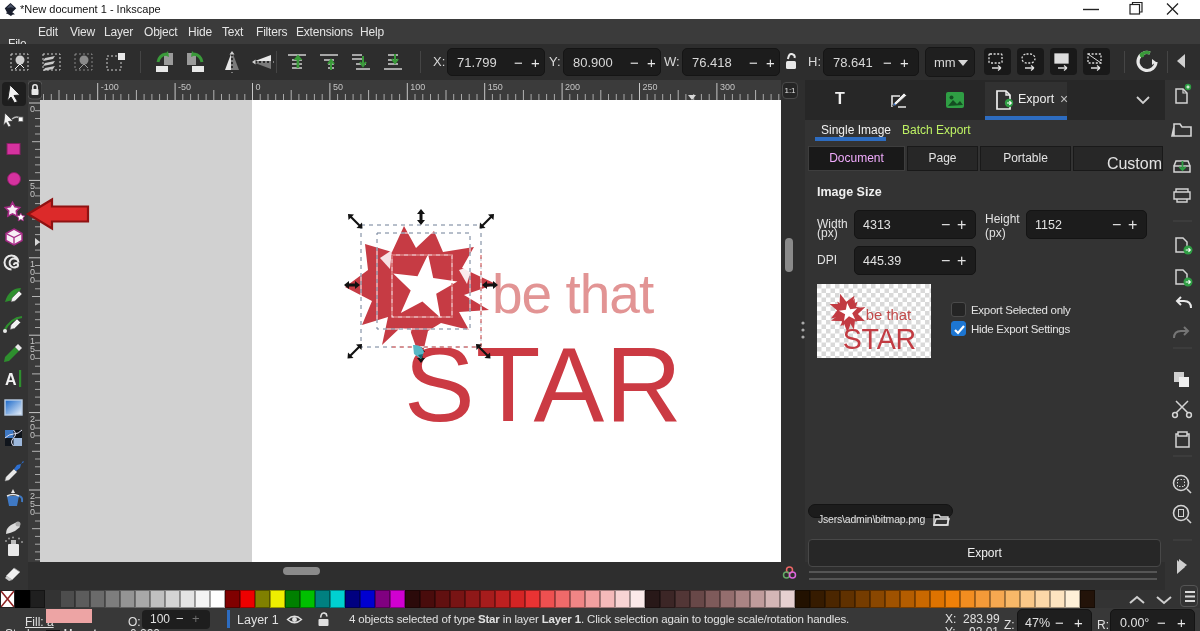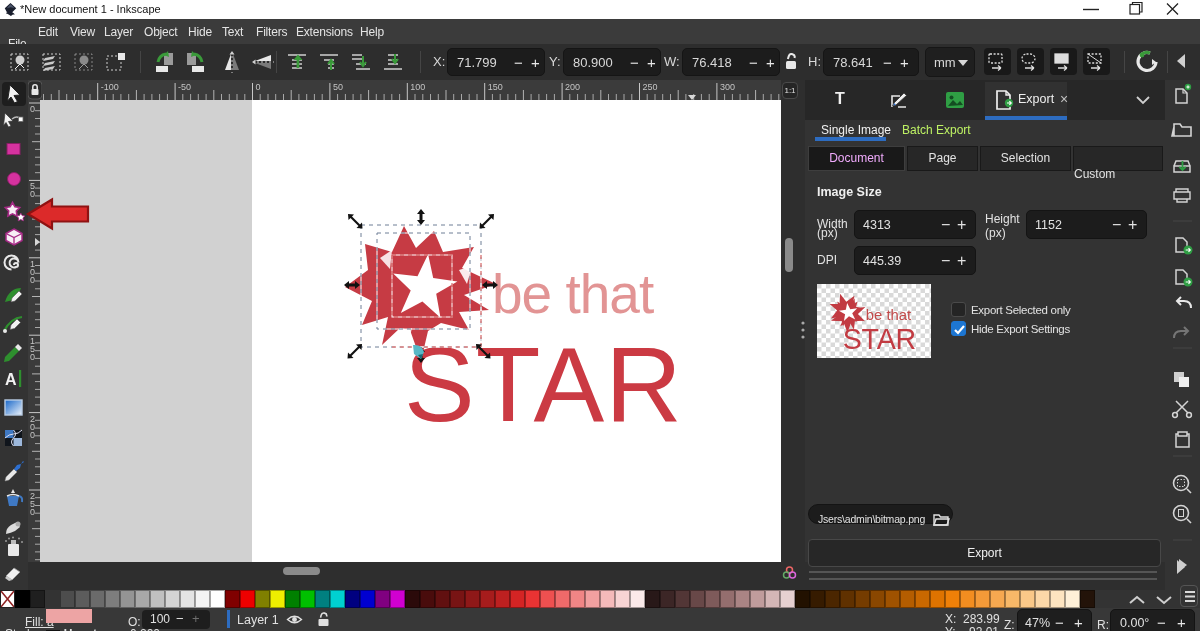--- a/index.html
+++ b/index.html
@@ -371,24 +371,24 @@
   <div class="abs" style="left:10px;top:57px;width:71px;height:4px;background:#2d6cc0;"></div>
   <span class="abs" style="left:97px;top:43px;font-size:12px;color:#bef264;">Batch Export</span>
 
   <div class="abs" style="left:3px;top:66px;width:97px;height:25px;background:#191919;border:1px solid #3e3e3e;">
       <span style="display:block;text-align:center;margin-top:4px;font-size:12px;color:#f0abfc;">Document</span>
     </div>
   <div class="abs" style="left:102px;top:66px;width:71px;height:25px;background:#272727;border:1px solid #191919;">
       <span style="display:block;text-align:center;margin-top:4px;font-size:12px;">Page</span>
     </div>
   <div class="abs" style="left:175px;top:66px;width:91px;height:25px;background:#272727;border:1px solid #191919;">
-      <span style="display:block;text-align:center;margin-top:4px;font-size:12px;">Selection</span>
+      <span style="display:block;text-align:center;margin-top:4px;font-size:12px;">Portable</span>
     </div>
   <div class="abs" style="left:268px;top:66px;width:90px;height:25px;background:#272727;border:1px solid #191919;">
-      <span style="display:block;text-align:left;margin-top:20px;font-size:12px;">Custom</span>
+      <span style="display:block;text-align:right;margin-top:8px;font-size:16px;">Custom</span>
     </div>
 
   <span class="abs" style="left:12px;top:105px;font-size:12.5px;font-weight:bold;color:#f0f0f0;">Image Size</span>
   <span class="abs" style="left:12px;top:137px;font-size:12px;">Width</span>
   <span class="abs" style="left:12px;top:146px;font-size:12px;">(px)</span>
   <div class="abs" style="left:49px;top:130px;width:122px;height:29px;background:#1c1c1c;border:1px solid #141414;border-radius:5px;">
     <span class="abs" style="left:8px;top:7px;font-size:12.5px;">4313</span>
     <span class="abs" style="left:86px;top:5px;font-size:16px;">−</span>
     <span class="abs" style="left:102px;top:5px;font-size:16px;">+</span>
   </div>
@@ -429,21 +429,21 @@
 
   <div class="abs" style="left:146px;top:222px;width:15px;height:15px;background:#242424;border:1.5px solid #4a4a4a;border-radius:3px;"></div>
   <span class="abs" style="left:166px;top:224px;font-size:11.5px;letter-spacing:-0.3px;">Export Selected only</span>
   <div class="abs" style="left:146px;top:241px;width:15px;height:15px;background:#1d76d2;border:1.5px solid #1d76d2;border-radius:3px;">
     <svg width="15" height="15">
         <path d="M3 8 l3 3 6-7" stroke="#fff" stroke-width="2.2" fill="none"></path>
       </svg>
   </div>
   <span class="abs" style="left:166px;top:243px;font-size:11.5px;letter-spacing:-0.3px;">Hide Export Settings</span>
 
-  <div class="abs" style="left:3px;top:424px;width:145px;height:20px;background:#1c1c1c;border:1px solid #141414;border-radius:13px;text-align:center;">
+  <div class="abs" style="left:3px;top:424px;width:145px;height:14px;background:#1c1c1c;border:1px solid #141414;border-radius:13px;text-align:center;">
     <span class="abs" style="left:9px;top:8px;font-size:10.5px;letter-spacing:-0.2px;white-space:nowrap;">Jsers\admin\bitmap.png</span>
     <svg class="abs" style="left:124px;top:7px;" width="17" height="15" viewBox="0 0 17 15">
       <path d="M1 3 h5 l1.5 2 H15 v8 H1z" fill="none" stroke="#e0e0e0" stroke-width="1.4"></path>
       <path d="M3 7 h13 l-2 6 H1z" fill="none" stroke="#e0e0e0" stroke-width="1.4"></path>
     </svg>
   </div>
 
   <div class="abs" style="left:3px;top:459px;width:353px;height:28px;background:#272727;border:1px solid #484848;border-radius:4px;">
     <span style="display:block;text-align:center;margin-top:6px;font-size:12px;color:#f0f0f0;">Export</span>
   </div>
@@ -616,20 +616,21 @@
   <div class="abs" style="left:227px;top:2px;width:3px;height:18px;background:#2d6cc0;"></div>
   <span class="abs" style="left:237px;top:5px;font-size:12.5px;">Layer 1</span>
   <svg class="abs" style="left:286px;top:5px;" width="17" height="13" viewBox="0 0 17 13">
     <path d="M1.5 6.5 Q8.5 0 15.5 6.5 Q8.5 13 1.5 6.5 z" fill="none" stroke="#e0e0e0" stroke-width="1.4"></path>
     <circle cx="8.5" cy="6.5" r="2.4" fill="#e0e0e0"></circle>
   </svg>
   <svg class="abs" style="left:317px;top:4px;" width="13" height="15" viewBox="0 0 13 15">
     <rect x="1.5" y="7" width="10" height="7" rx="1" fill="#e0e0e0"></rect>
     <path d="M4 7 V4.5 a2.8 2.8 0 0 1 5.6 0" fill="none" stroke="#e0e0e0" stroke-width="1.6" transform="rotate(14 9.6 4.5)"></path>
   </svg>
+  <span class="abs" style="left:349px;top:5px;font-size:11.5px;letter-spacing:-0.15px;">4 objects selected of type <b>Star</b> in layer <b>Layer 1</b>. Click selection again to toggle scale/rotation handles.</span>
   <span class="abs" style="left:945px;top:4px;font-size:12px;">X:</span>
   <span class="abs" style="left:963px;top:4px;font-size:12px;">283.99</span>
   <span class="abs" style="left:945px;top:17px;font-size:12px;">Y:</span>
   <span class="abs" style="left:969px;top:17px;font-size:12px;">92.01</span>
   <span class="abs" style="left:1004px;top:10px;font-size:12px;">Z:</span>
   <div class="abs" style="left:1017px;top:1px;width:75px;height:26px;background:#1e1e1e;border:1px solid #141414;border-radius:5px;">
     <span class="abs" style="left:7px;top:6px;font-size:12.5px;">47%</span>
     <span class="abs" style="left:37px;top:4px;font-size:15px;color:#e8e8e8;">−</span>
     <span class="abs" style="left:56px;top:4px;font-size:15px;color:#e8e8e8;">+</span>
   </div>

